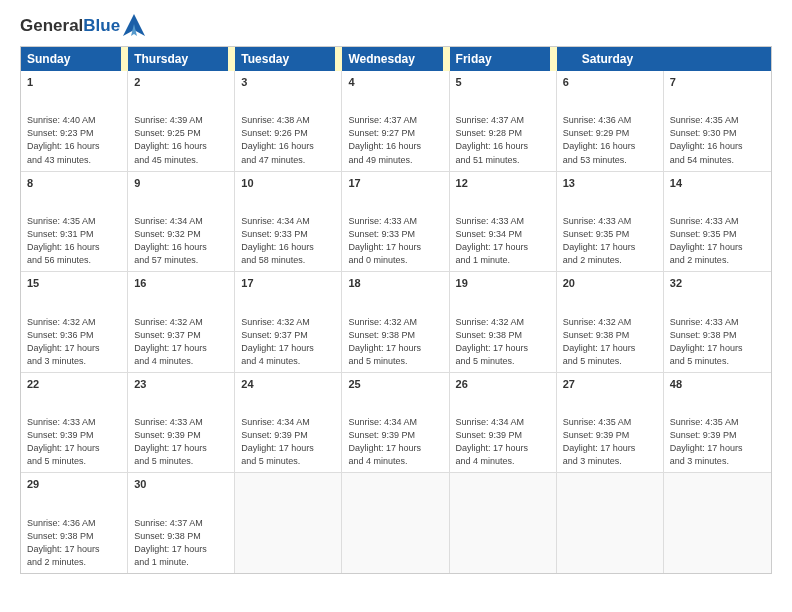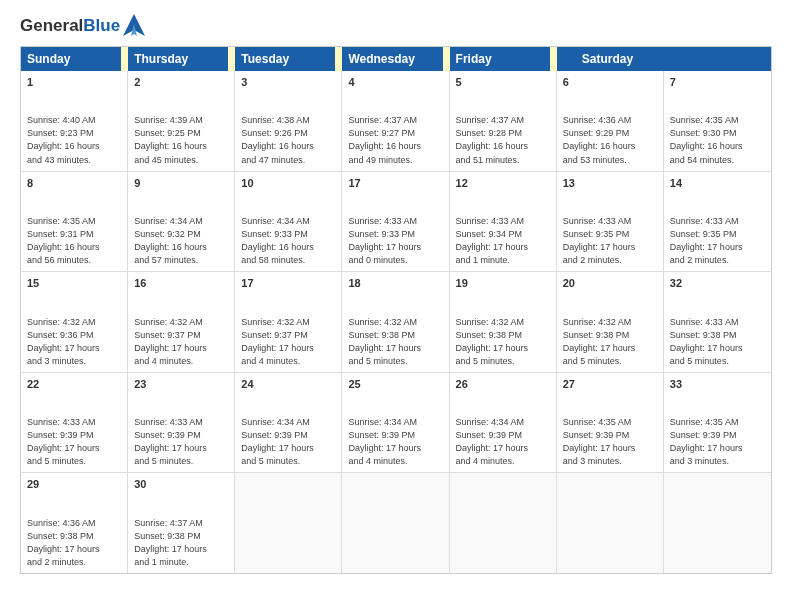--- a/index.html
+++ b/index.html
@@ -321,21 +321,21 @@
 and 4 minutes.</div>
           </div>
           <div class="cal-cell">
             <span class="day-num">27</span>
             <div class="cell-info" style="white-space: pre-line;">Sunrise: 4:35 AM
 Sunset: 9:39 PM
 Daylight: 17 hours
 and 3 minutes.</div>
           </div>
           <div class="cal-cell">
-            <span class="day-num">33</span>
+            <span class="day-num">48</span>
             <div class="cell-info" style="white-space: pre-line;">Sunrise: 4:35 AM
 Sunset: 9:39 PM
 Daylight: 17 hours
 and 3 minutes.</div>
           </div>
         </div>
         <div class="cal-row">
           <div class="cal-cell">
             <span class="day-num">29</span>
             <div class="cell-info" style="white-space: pre-line;">Sunrise: 4:36 AM

